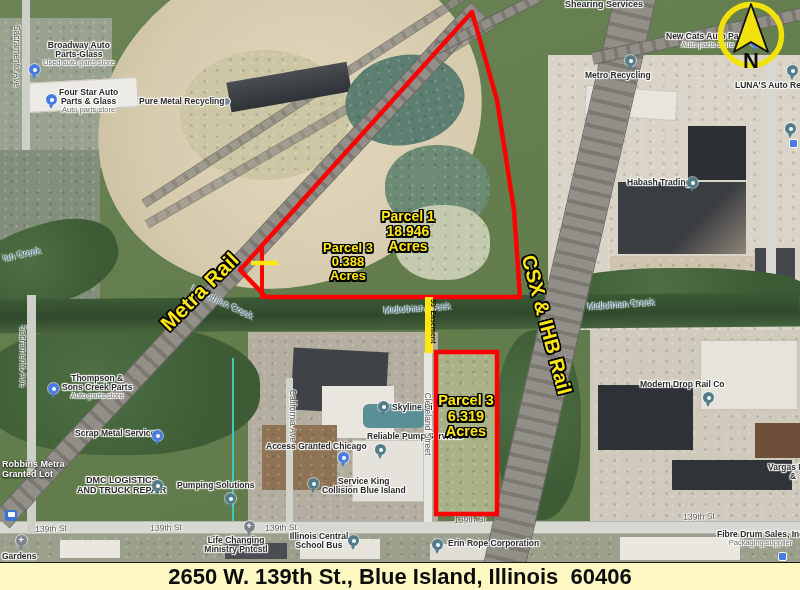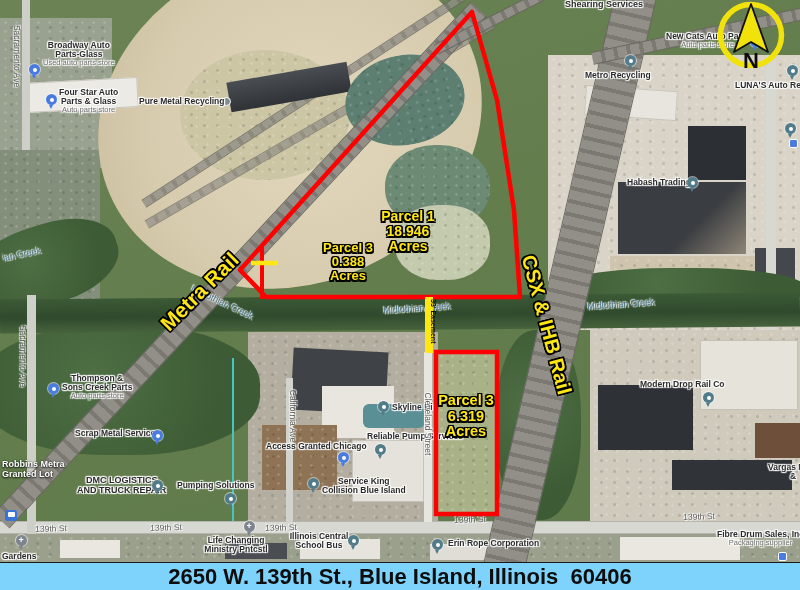--- a/index.html
+++ b/index.html
@@ -43,21 +43,21 @@
   .pin::after{content:'';position:absolute;left:3px;bottom:-3.5px;border-left:2.5px solid transparent;
        border-right:2.5px solid transparent;border-top:4px solid currentColor;}
   .pin-blue{color:#4a7be0;}
   .pin-church{color:#7d848e;}
   .pin-church::before{content:'+';background:none;color:#fff;font-size:9px;font-weight:bold;line-height:10px;left:2.6px;top:0;}
   .dot{position:absolute;width:9px;height:9px;border-radius:50%;background:#7e8d94;border:1.5px solid #fff;}
   .transit{position:absolute;width:12px;height:11px;background:#3a72d6;border-radius:2.5px;}
   .transit::before{content:'';position:absolute;left:2.5px;top:2px;width:7px;height:5px;background:#fff;border-radius:1px;}
   .sq-blue{position:absolute;width:9px;height:9px;background:#4a7be0;border-radius:2px;border:1px solid #fff;}
   svg{position:absolute;left:0;top:0;}
-  #banner{position:absolute;left:0;top:562px;width:800px;height:28px;background:#7dd3fc;
+  #banner{position:absolute;left:0;top:562px;width:800px;height:28px;background:#fef9c3;
        border-top:1.5px solid #1a1a1a;display:flex;align-items:center;justify-content:center;}
   #banner div{font-weight:bold;font-size:22px;color:#0d0d0d;white-space:pre;}
 </style>
 </head>
 <body>
 
 <div id="stage">
   <div id="map">
 
     <div class="patch noise" style="left:0;top:18px;width:112px;height:150px;background-color:#99a18f;"></div>

